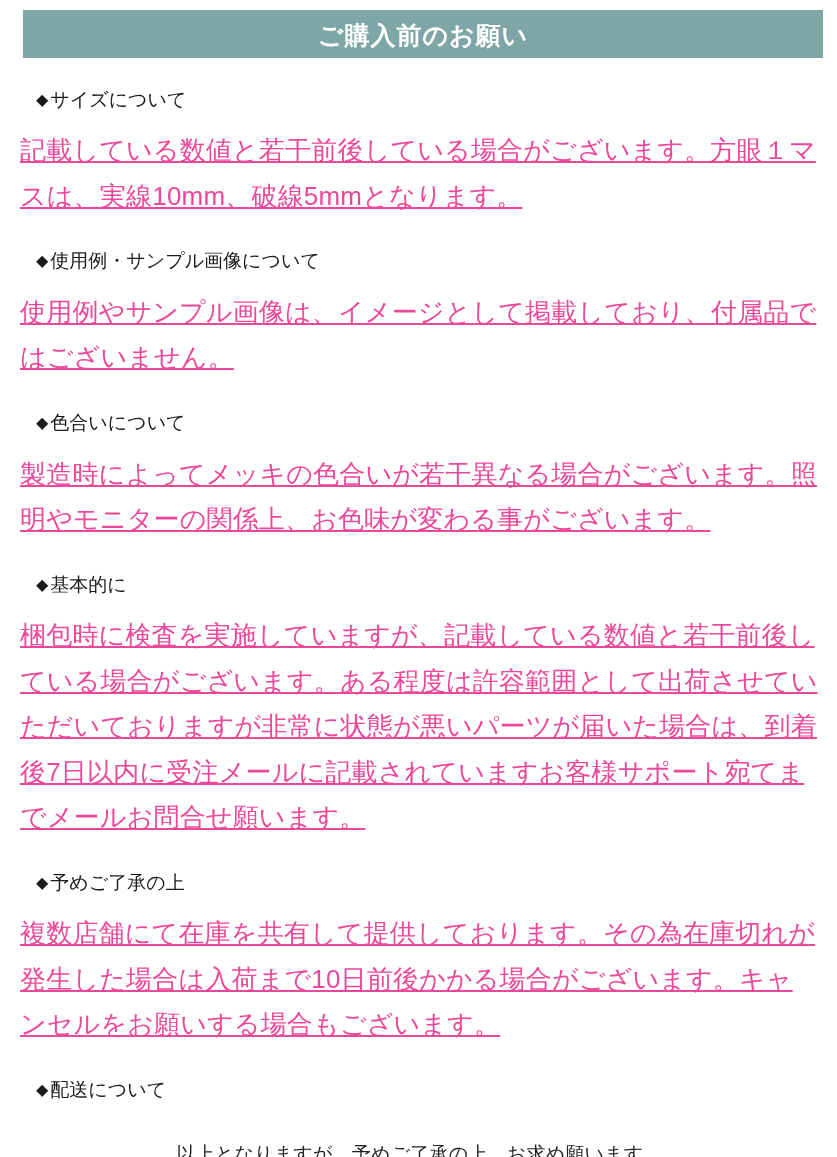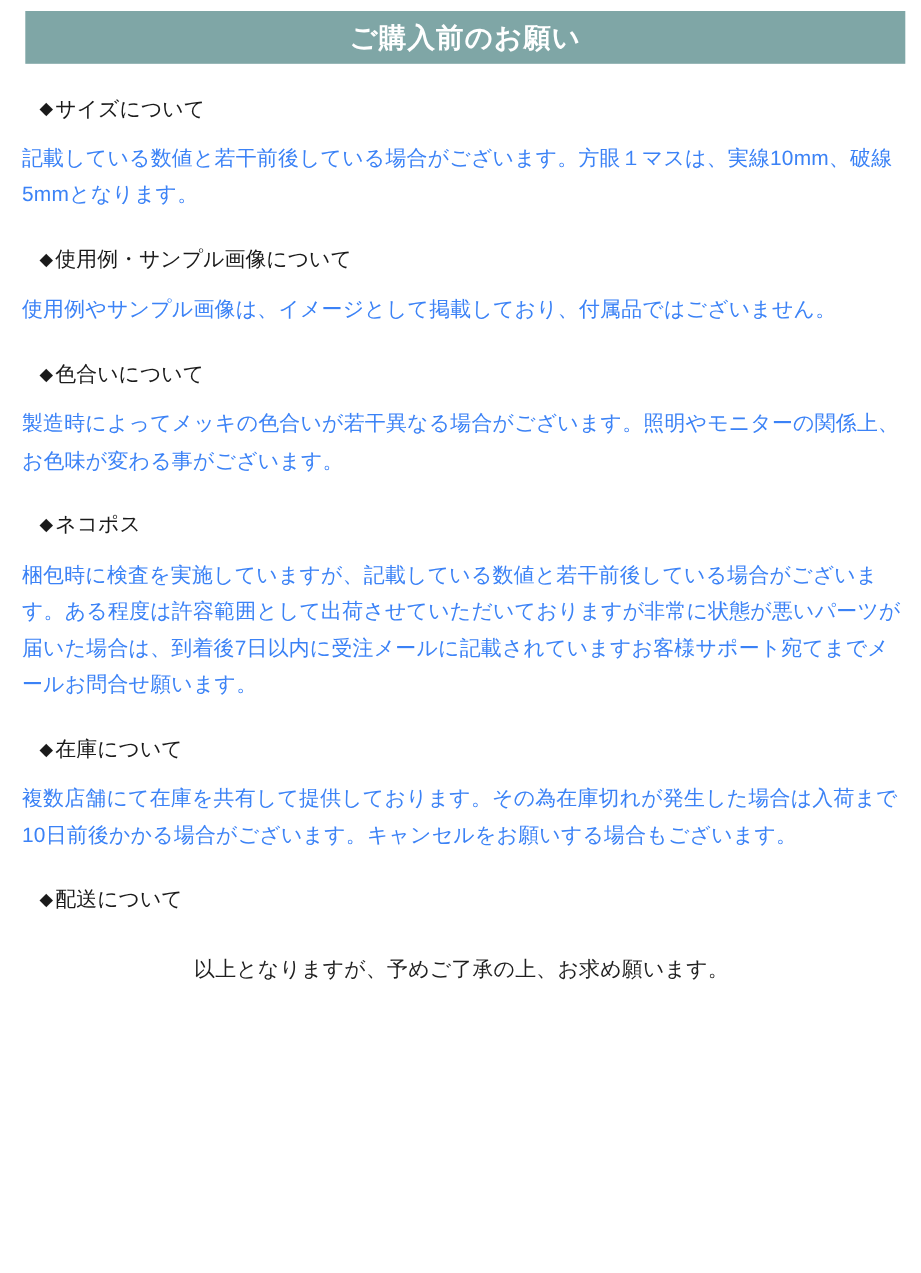--- a/index.html
+++ b/index.html
@@ -45,25 +45,26 @@
     margin: 30px 0 0 18px;
     line-height: 1.3;
   }
   .section-heading .diamond {
     font-size: 16px;
     margin-right: 2px;
     position: relative;
     top: -1px;
   }
   .section-body {
-    font-size: 19px;
+    font-size: 26px;
     line-height: 1.75;
-    color: #3b82f6;
+    color: #ec4899;
     margin: 16px 0 0 2px;
     letter-spacing: 0.2px;
+    text-decoration: underline;
   }
   .section-body p {
     margin: 0;
   }
   .closing {
     font-size: 19px;
     line-height: 1.75;
     color: #1f1f1f;
     margin: 34px 0 0 2px;
     letter-spacing: 0.2px;
@@ -97,28 +98,28 @@
     </div>
 
     <div class="section">
       <div class="section-heading"><span class="diamond">◆</span><span>色合いについて</span></div>
       <div class="section-body">
           <p>製造時によってメッキの色合いが若干異なる場合がございます。照明やモニターの関係上、お色味が変わる事がございます。</p>
         </div>
     </div>
 
     <div class="section">
-      <div class="section-heading"><span class="diamond">◆</span><span>ネコポス</span></div>
+      <div class="section-heading"><span class="diamond">◆</span><span>基本的に</span></div>
       <div class="section-body">
           <p>梱包時に検査を実施していますが、記載している数値と若干前後している場合がございます。ある程度は許容範囲として出荷させていただいておりますが非常に状態が悪いパーツが届いた場合は、到着後7日以内に受注メールに記載されていますお客様サポート宛てまでメールお問合せ願います。</p>
         </div>
     </div>
 
     <div class="section">
-      <div class="section-heading"><span class="diamond">◆</span><span>在庫について</span></div>
+      <div class="section-heading"><span class="diamond">◆</span><span>予めご了承の上</span></div>
       <div class="section-body">
           <p>複数店舗にて在庫を共有して提供しております。その為在庫切れが発生した場合は入荷まで10日前後かかる場合がございます。キャンセルをお願いする場合もございます。</p>
         </div>
     </div>
 
     <div class="section">
       <div class="section-heading"><span class="diamond">◆</span><span>配送について</span></div>
     </div>
 
     <div class="closing">

